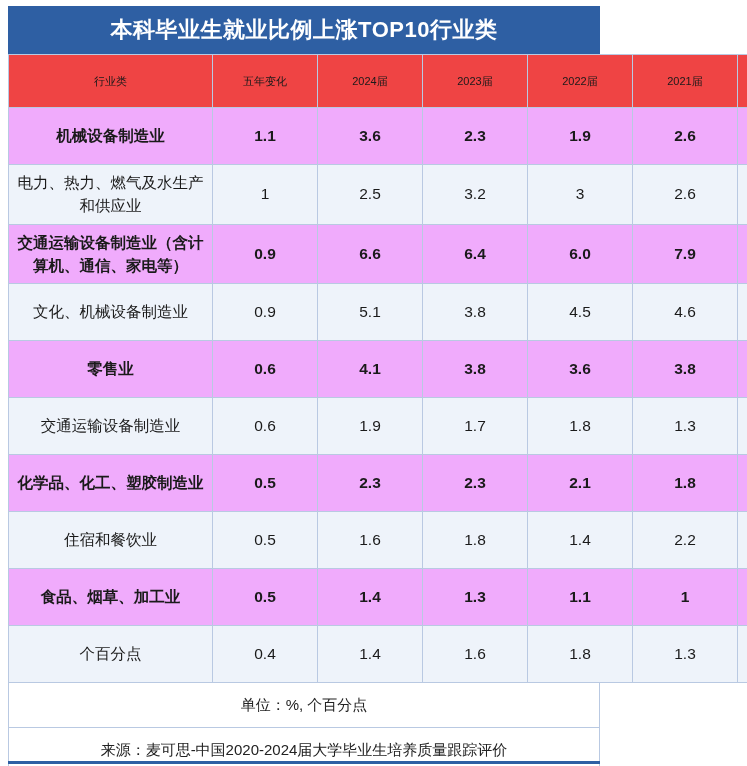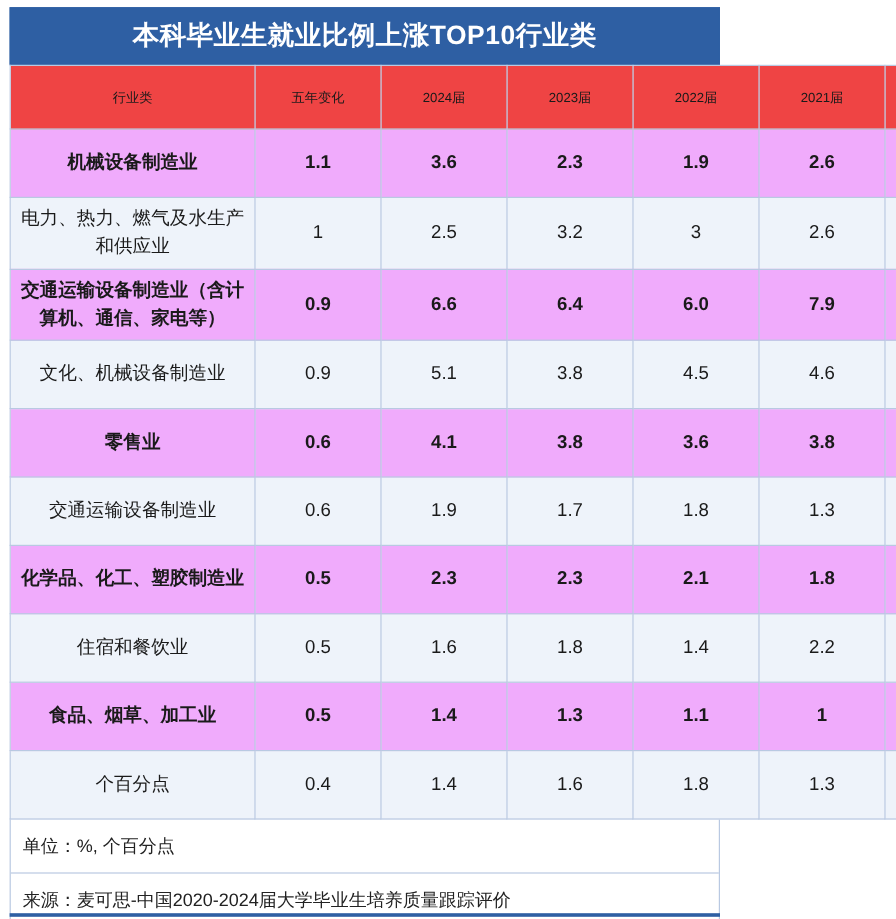--- a/index.html
+++ b/index.html
@@ -77,20 +77,21 @@
     margin-top: 0px;
     border-left: 1px solid #b9c9e2;
     border-right: 1px solid #b9c9e2;
     border-bottom: 1px solid #b9c9e2;
     box-sizing: border-box;
   }
   .footer-row {
     font-size: 15px;
     color: #222222;
     padding: 13px 10px 12px 10px;
+    text-align: center;
   }
   .footer-row.unit {
     border-bottom: 1px solid #b9c9e2;
   }
   .bottom-rule {
     position: absolute;
     left: 8px;
     right: 8px;
     bottom: 2px;
     height: 3px;

